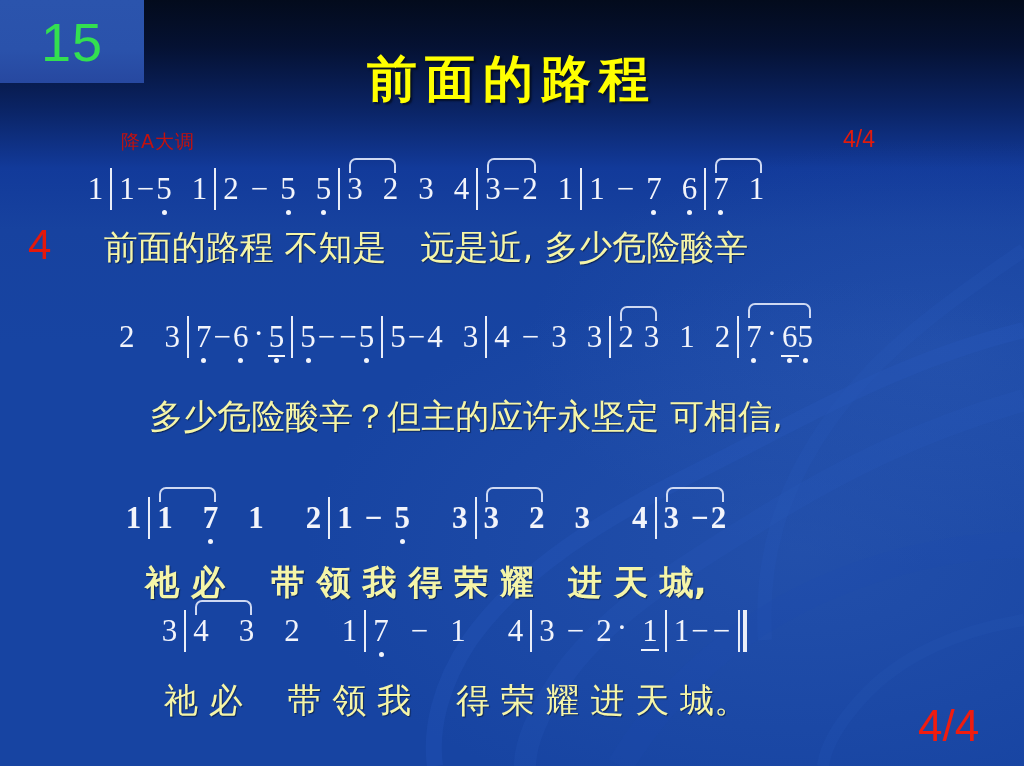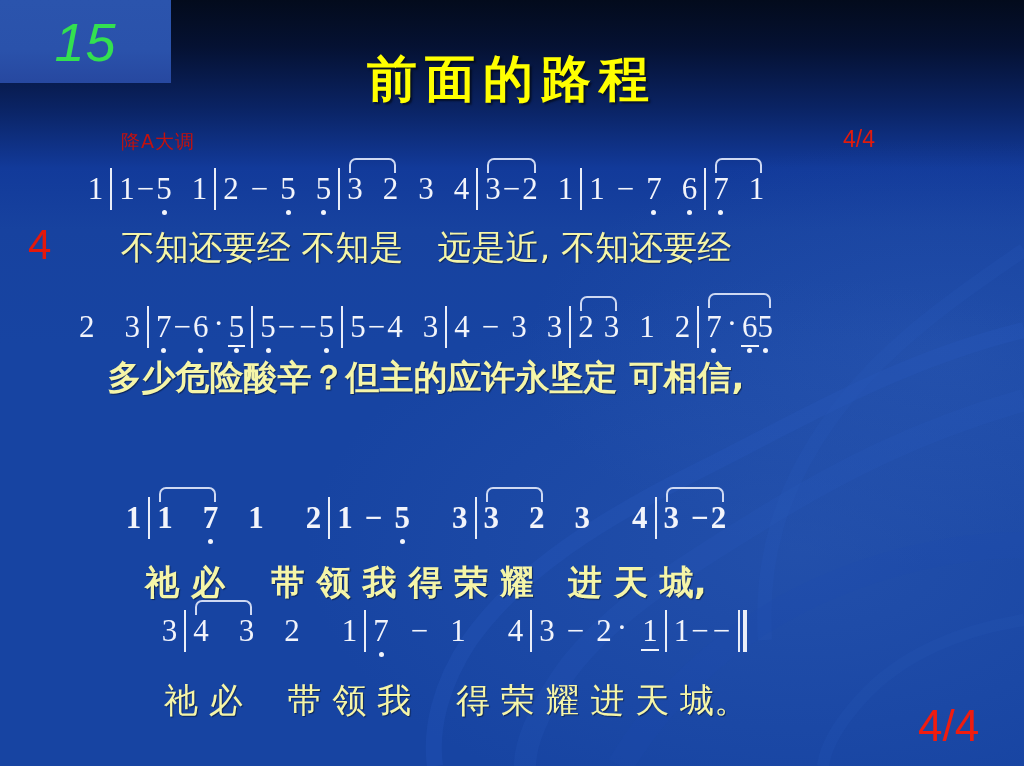--- a/index.html
+++ b/index.html
@@ -26,27 +26,26 @@
     inset: 0;
     pointer-events: none;
     opacity: 0.55;
   }
 
   
   #page-tab {
     position: absolute;
     left: 0;
     top: 0;
-    width: 171px;
+    width: 144px;
     height: 83px;
     background: linear-gradient(to bottom, #2b54ad 0%, #2a52ab 60%, #2748a0 100%);
     display: flex;
     align-items: center;
     justify-content: center;
-    font-style: italic;
   }
   #page-tab .num {
     font-family: "Liberation Sans", "DejaVu Sans", sans-serif;
     font-size: 54px;
     color: #33e050;
     line-height: 1;
     letter-spacing: 1px;
   }
 
   
@@ -198,28 +197,28 @@
   <div id="key-sig">降A大调</div>
 
   <div id="time-top">4/4</div>
 
   <div id="lead-beat">4</div>
 
   <div class="system" style="top:168px;">
     <div class="notes">
       <span class="n">1</span><span class="bar"></span><span class="n">1</span><span class="dash">−</span><span class="n lo">5</span><span class="sp sp2"></span><span class="n">1</span><span class="bar"></span><span class="n">2</span><span class="sp sp1"></span><span class="dash">−</span><span class="sp sp1"></span><span class="n lo">5</span><span class="sp sp2"></span><span class="n lo">5</span><span class="bar"></span><span class="slur"><span class="n">3</span><span class="sp sp2"></span><span class="n">2</span></span><span class="sp sp2"></span><span class="n">3</span><span class="sp sp2"></span><span class="n">4</span><span class="bar"></span><span class="slur"><span class="n">3</span><span class="dash">−</span><span class="n">2</span></span><span class="sp sp2"></span><span class="n">1</span><span class="bar"></span><span class="n">1</span><span class="sp sp1"></span><span class="dash">−</span><span class="sp sp1"></span><span class="n lo">7</span><span class="sp sp2"></span><span class="n lo">6</span><span class="bar"></span><span class="slur"><span class="n lo">7</span><span class="sp sp2"></span><span class="n">1</span></span>
     </div>
-    <div class="lyrics" style="margin-top:20px;">不知还要经 不知是　远是近,  不知还要经</div>
-  </div>
-
-  <div class="system" style="top:306px;">
+    <div class="lyrics" style="margin-top:20px;">前面的路程 不知是　远是近,  多少危险酸辛</div>
+  </div>
+
+  <div class="system" style="top:316px;padding-left:40px;">
     <div class="notes">
       <span class="n">2</span><span class="sp sp3"></span><span class="n">3</span><span class="bar"></span><span class="n lo">7</span><span class="dash">−</span><span class="n lo">6</span><span class="augdot">·</span><span class="n lo und">5</span><span class="bar"></span><span class="n lo">5</span><span class="dash">−</span><span class="dash">−</span><span class="n lo">5</span><span class="bar"></span><span class="n">5</span><span class="dash">−</span><span class="n">4</span><span class="sp sp2"></span><span class="n">3</span><span class="bar"></span><span class="n">4</span><span class="sp sp1"></span><span class="dash">−</span><span class="sp sp1"></span><span class="n">3</span><span class="sp sp2"></span><span class="n">3</span><span class="bar"></span><span class="slur"><span class="n">2</span><span class="sp sp1"></span><span class="n">3</span></span><span class="sp sp2"></span><span class="n">1</span><span class="sp sp2"></span><span class="n">2</span><span class="bar"></span><span class="slur"><span class="n lo">7</span><span class="augdot">·</span><span class="n lo und">6</span><span class="n lo">5</span></span>
     </div>
-    <div class="lyrics" style="margin-top:12px;font-weight:bold;">多少危险酸辛？但主的应许永坚定  可相信,</div>
+    <div class="lyrics" style="margin-top:41px;">多少危险酸辛？但主的应许永坚定  可相信,</div>
   </div>
 
   <div class="system" style="top:497px;font-weight:bold;">
     <div class="notes">
       <span class="n">1</span><span class="bar"></span><span class="slur"><span class="n">1</span><span class="sp sp3"></span><span class="n lo">7</span></span><span class="sp sp3"></span><span class="n">1</span><span class="sp sp4"></span><span class="n">2</span><span class="bar"></span><span class="n">1</span><span class="sp sp1"></span><span class="dash">−</span><span class="sp sp1"></span><span class="n lo">5</span><span class="sp sp4"></span><span class="n">3</span><span class="bar"></span><span class="slur"><span class="n">3</span><span class="sp sp3"></span><span class="n">2</span></span><span class="sp sp3"></span><span class="n">3</span><span class="sp sp4"></span><span class="n">4</span><span class="bar"></span><span class="slur"><span class="n">3</span><span class="sp sp1"></span><span class="dash">−</span><span class="n">2</span></span>
     </div>
     <div class="lyrics" style="margin-top:26px;">祂 必 　带 领 我 得 荣 耀　进 天 城,</div>
   </div>
 
   <div class="system" style="top:610px;padding-left:30px;">

